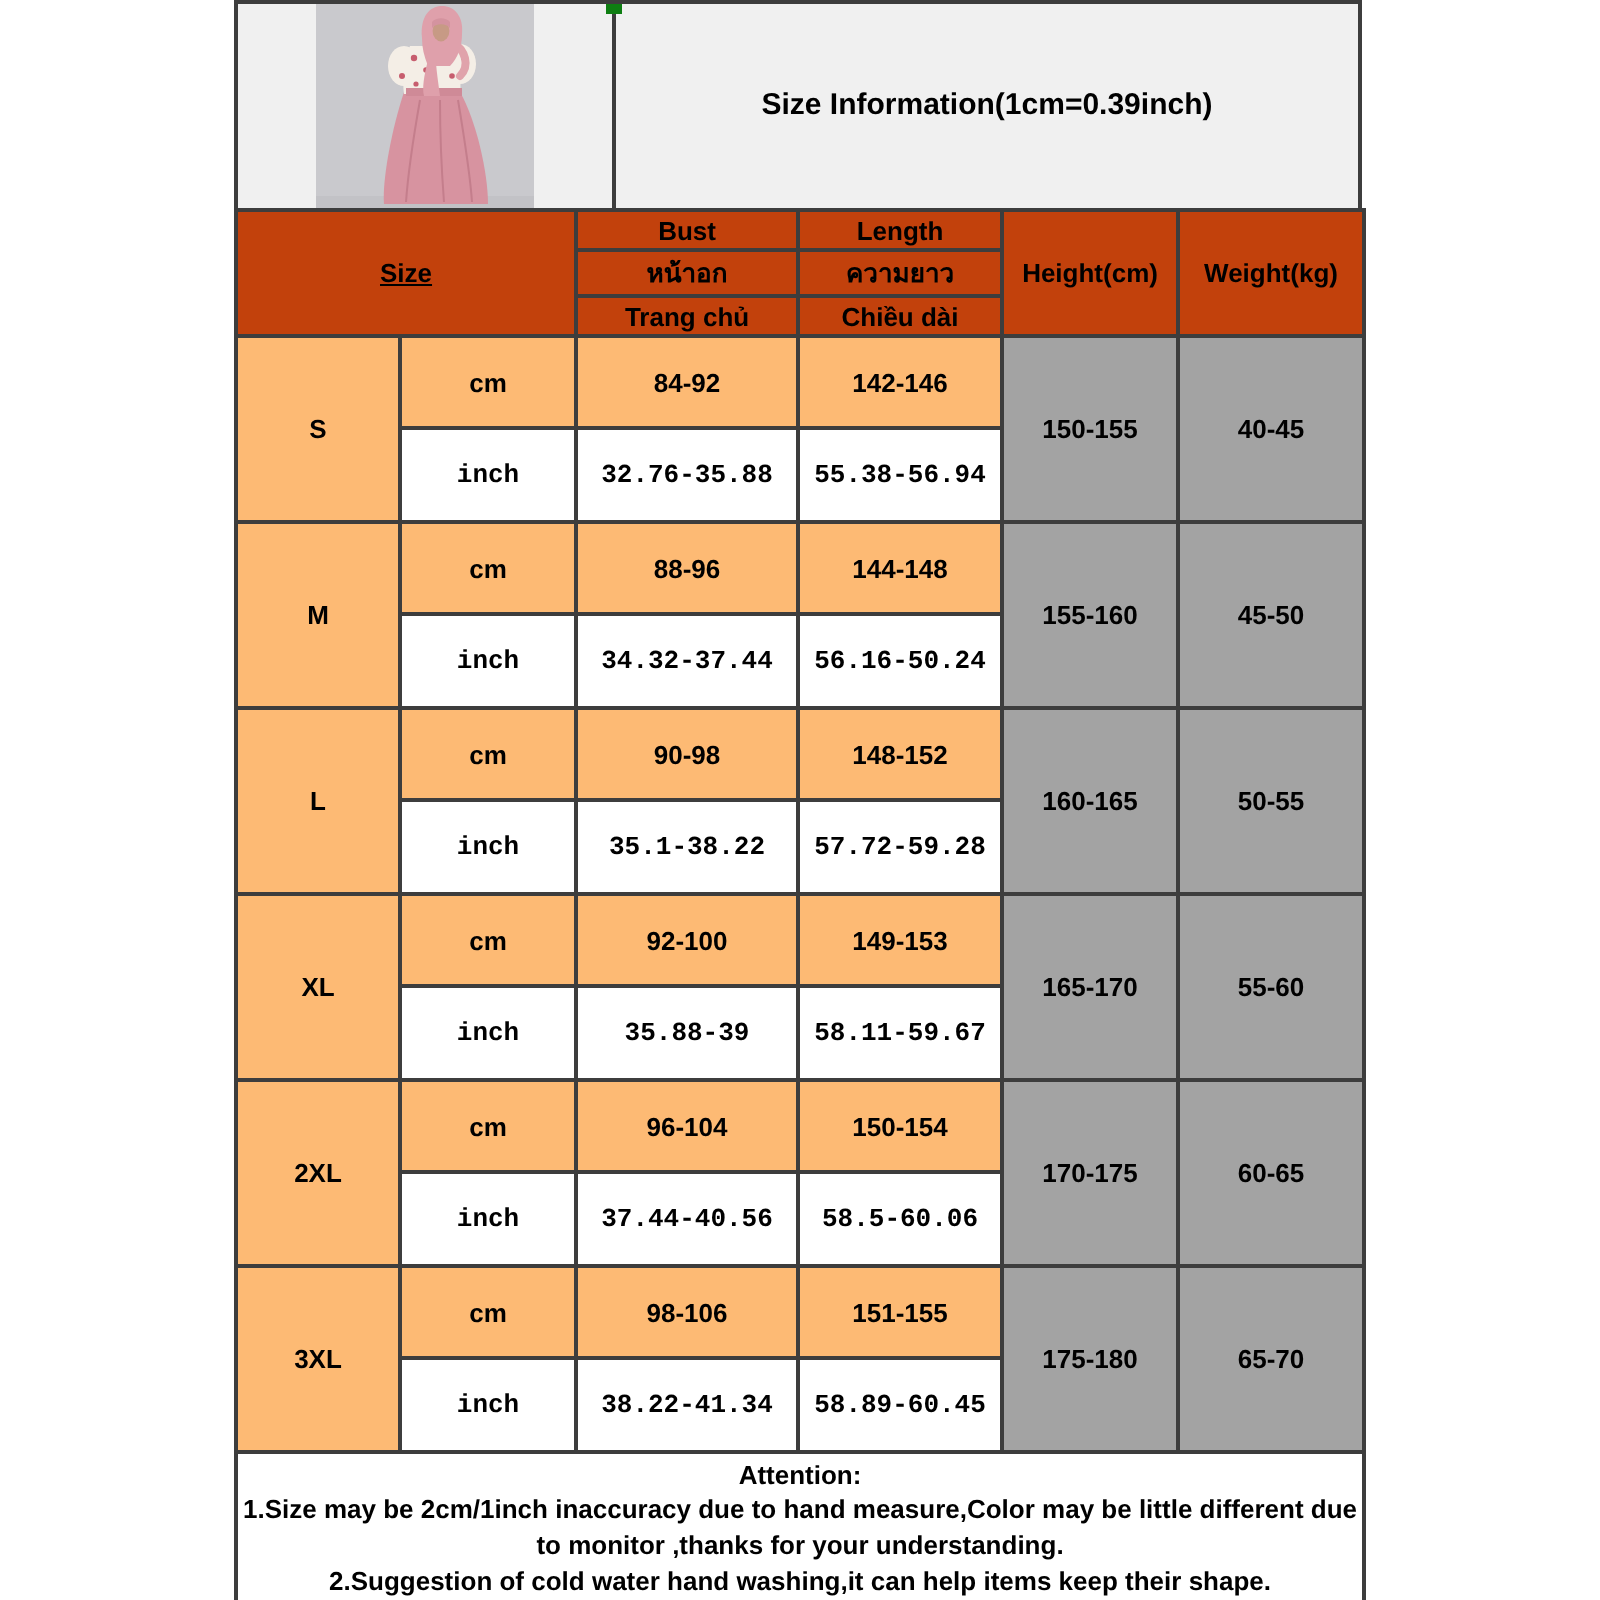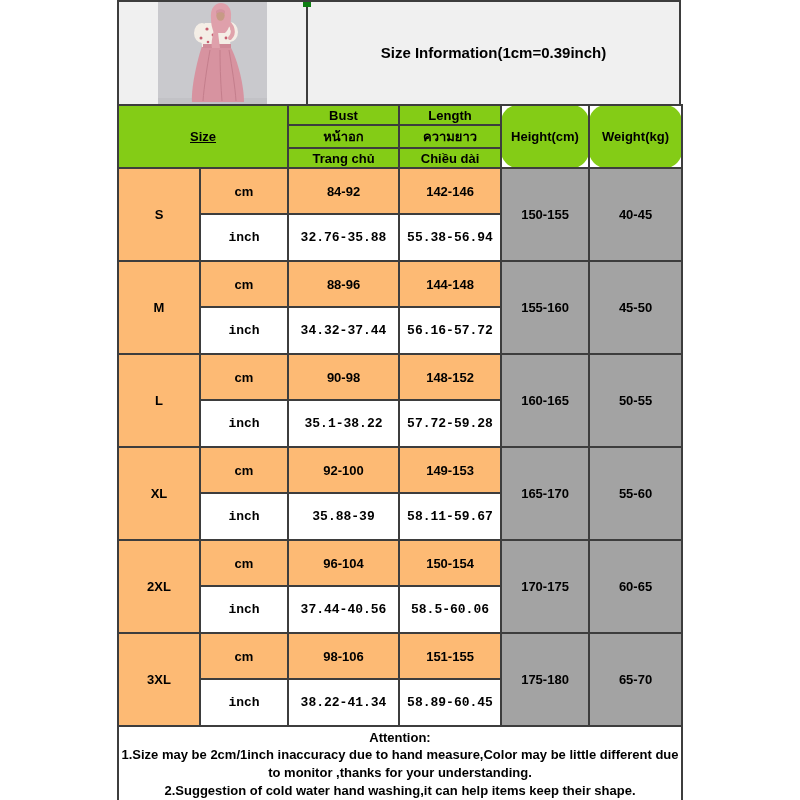--- a/index.html
+++ b/index.html
@@ -38,25 +38,25 @@
   table.size-table {
     border-collapse:collapse; table-layout:fixed;
     width:564px; margin-top:-2px; position:relative; z-index:1;
   }
   table.size-table td {
     border:2px solid #3d3d3d;
     text-align:center; vertical-align:middle;
     font-weight:bold; font-size:13px; overflow:hidden;
     padding:0;
   }
-  .hd        { background:#84cc16; }
+  .hd        { background:#c2410c; }
   .size-hd   { font-size:24px;text-decoration:underline; }
   .sub       { font-size:12px; height:18px; }
   .h2 td.sub, .h3 td.sub { border-top-width:1px; }
-  .big       { font-size:14px;border-radius:17px; }
+  .big       { font-size:14px; }
   .c-size    { background:#d8d8d8; font-size:14px; }
   .r-cm  td  { background:#fdba74; }
   .r-cm      { height:46px; }
   .r-inch    { height:47px;font-family:Liberation Mono, monospace; }
   .r-inch td { background:#ffffff; }
   td.c-span  { background:#a3a3a3; }
   .att-cell {
     background:#ffffff; font-weight:normal; font-size:12px;
     height:74px; vertical-align:top; padding:2px 4px 0 4px; line-height:1.35;
   }
@@ -152,21 +152,21 @@
         <td class="c-size" rowspan="2">M</td>
         <td>cm</td>
         <td>88-96</td>
         <td>144-148</td>
         <td class="c-span" rowspan="2">155-160</td>
         <td class="c-span" rowspan="2">45-50</td>
       </tr>
       <tr class="r-inch">
         <td>inch</td>
         <td>34.32-37.44</td>
-        <td>56.16-57.72</td>
+        <td>56.16-50.24</td>
       </tr>
 
       <tr class="r-cm">
         <td class="c-size" rowspan="2">L</td>
         <td>cm</td>
         <td>90-98</td>
         <td>148-152</td>
         <td class="c-span" rowspan="2">160-165</td>
         <td class="c-span" rowspan="2">50-55</td>
       </tr>

